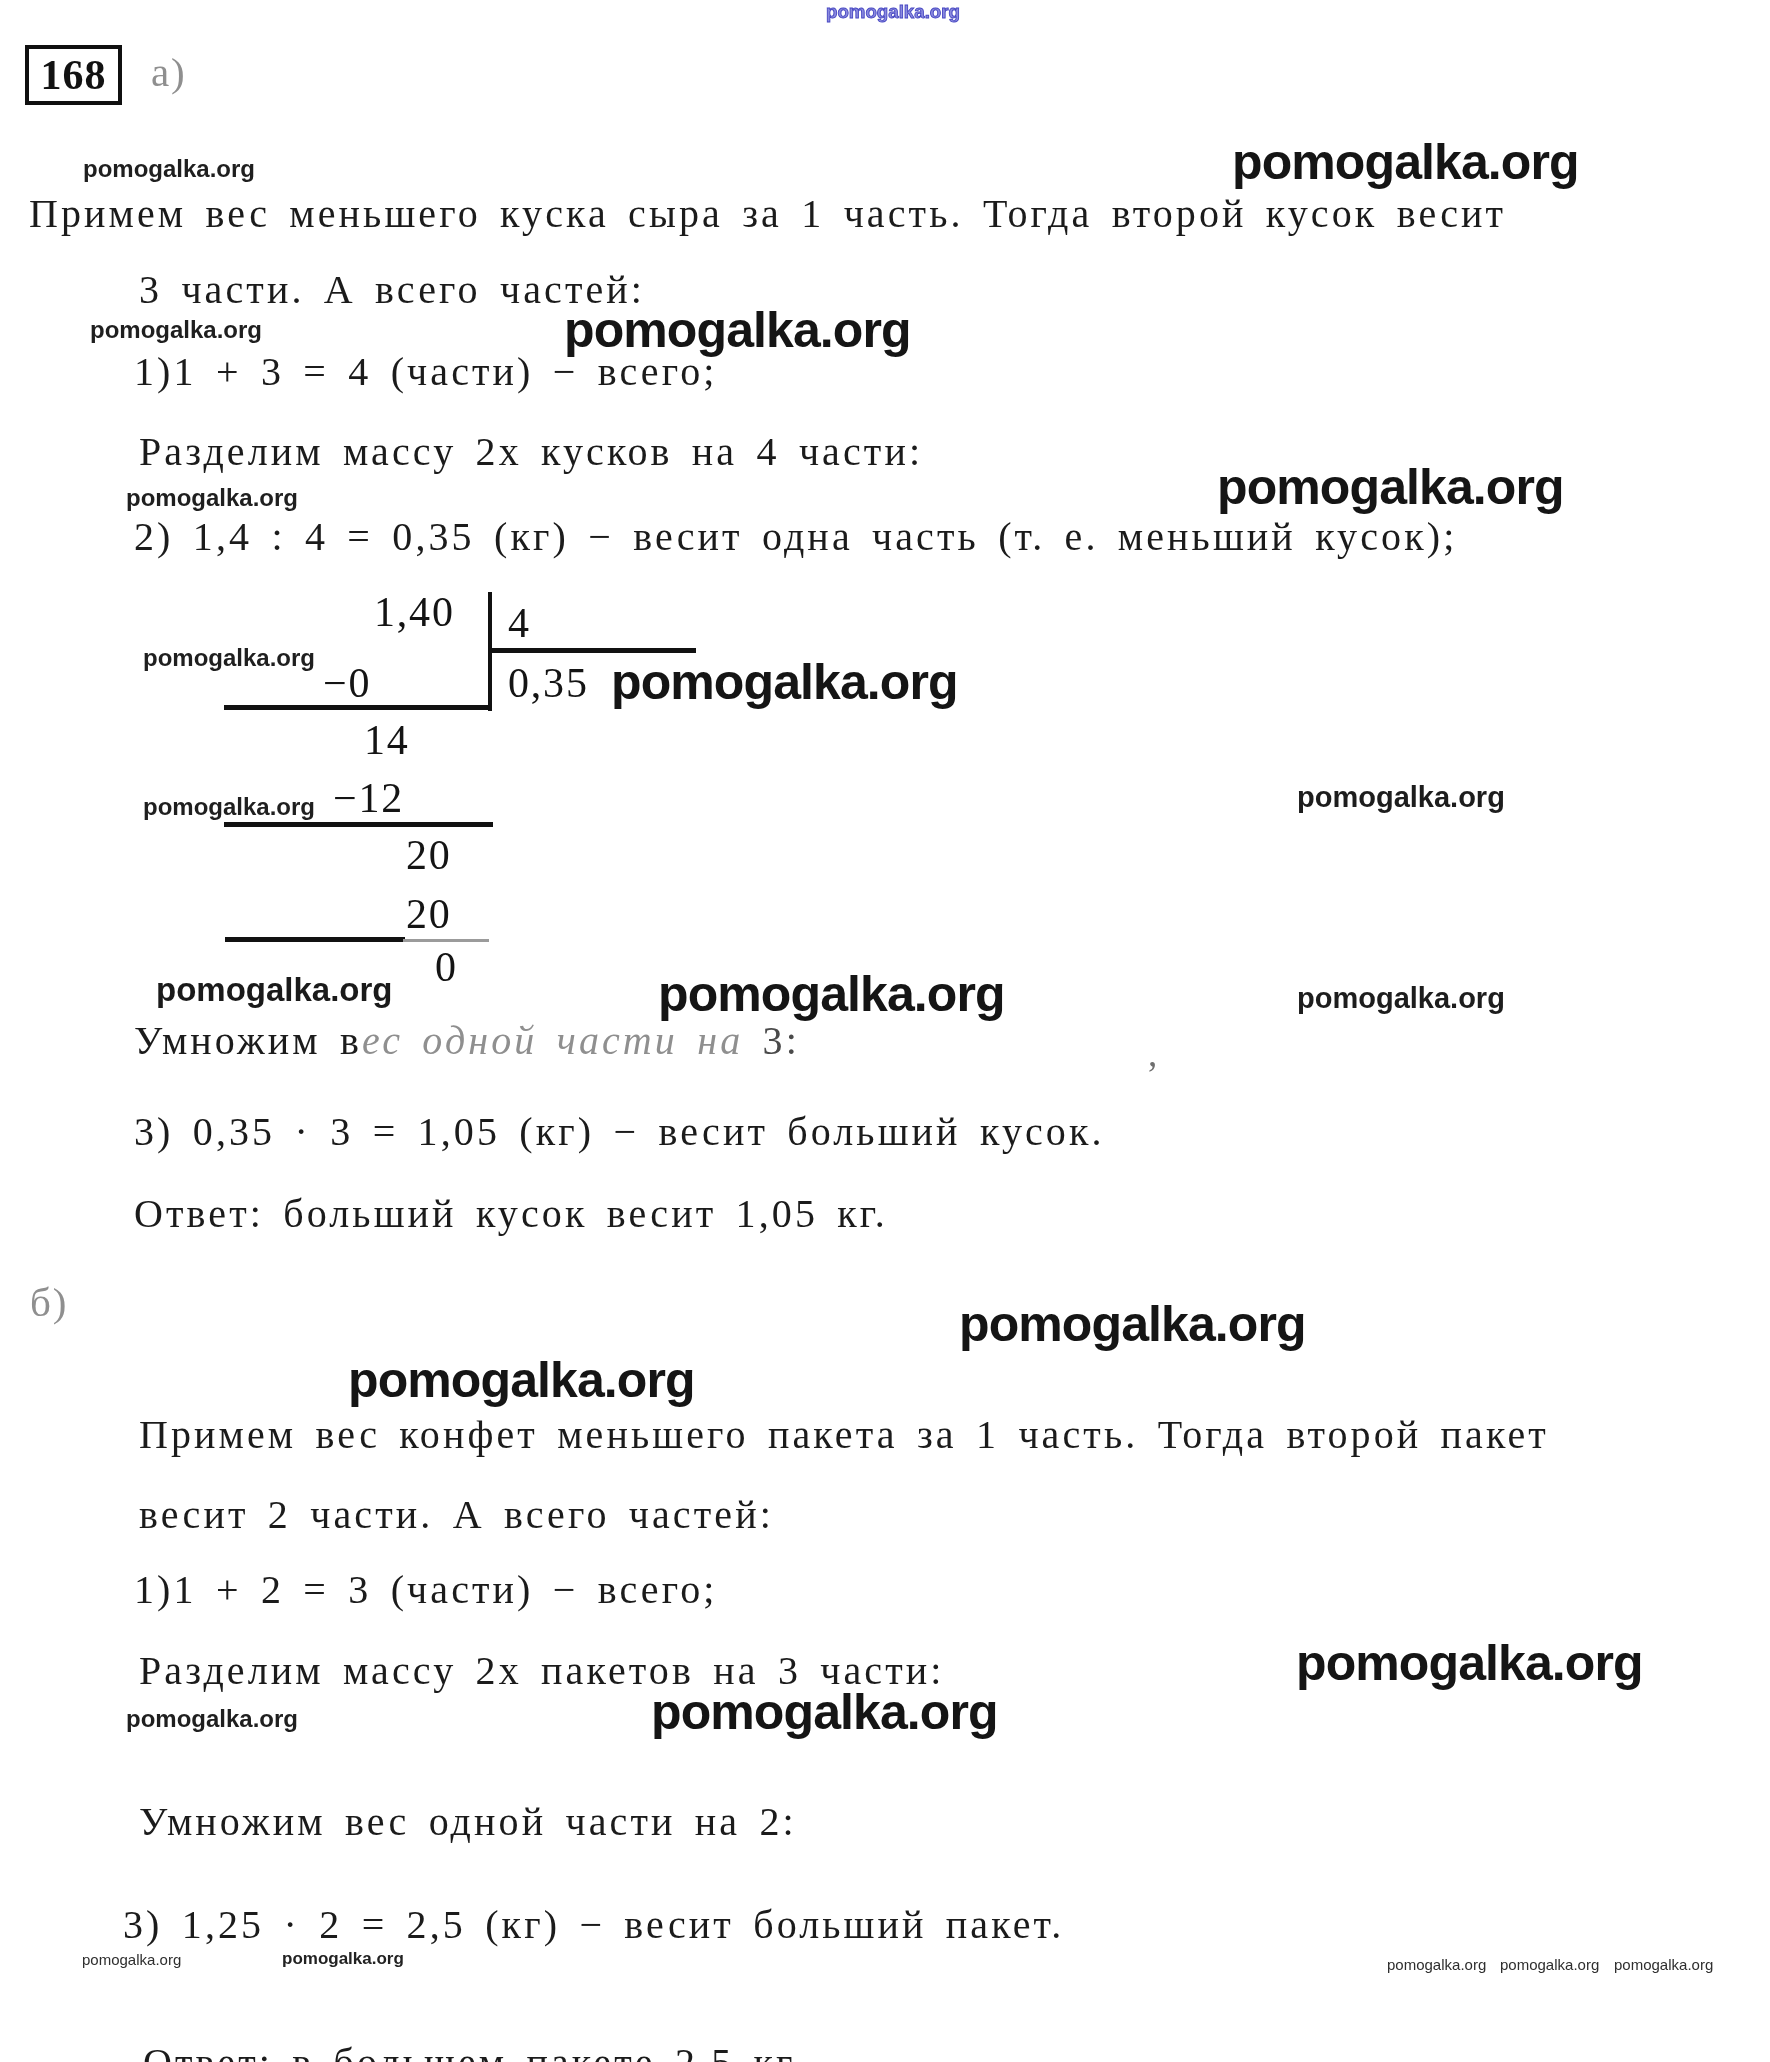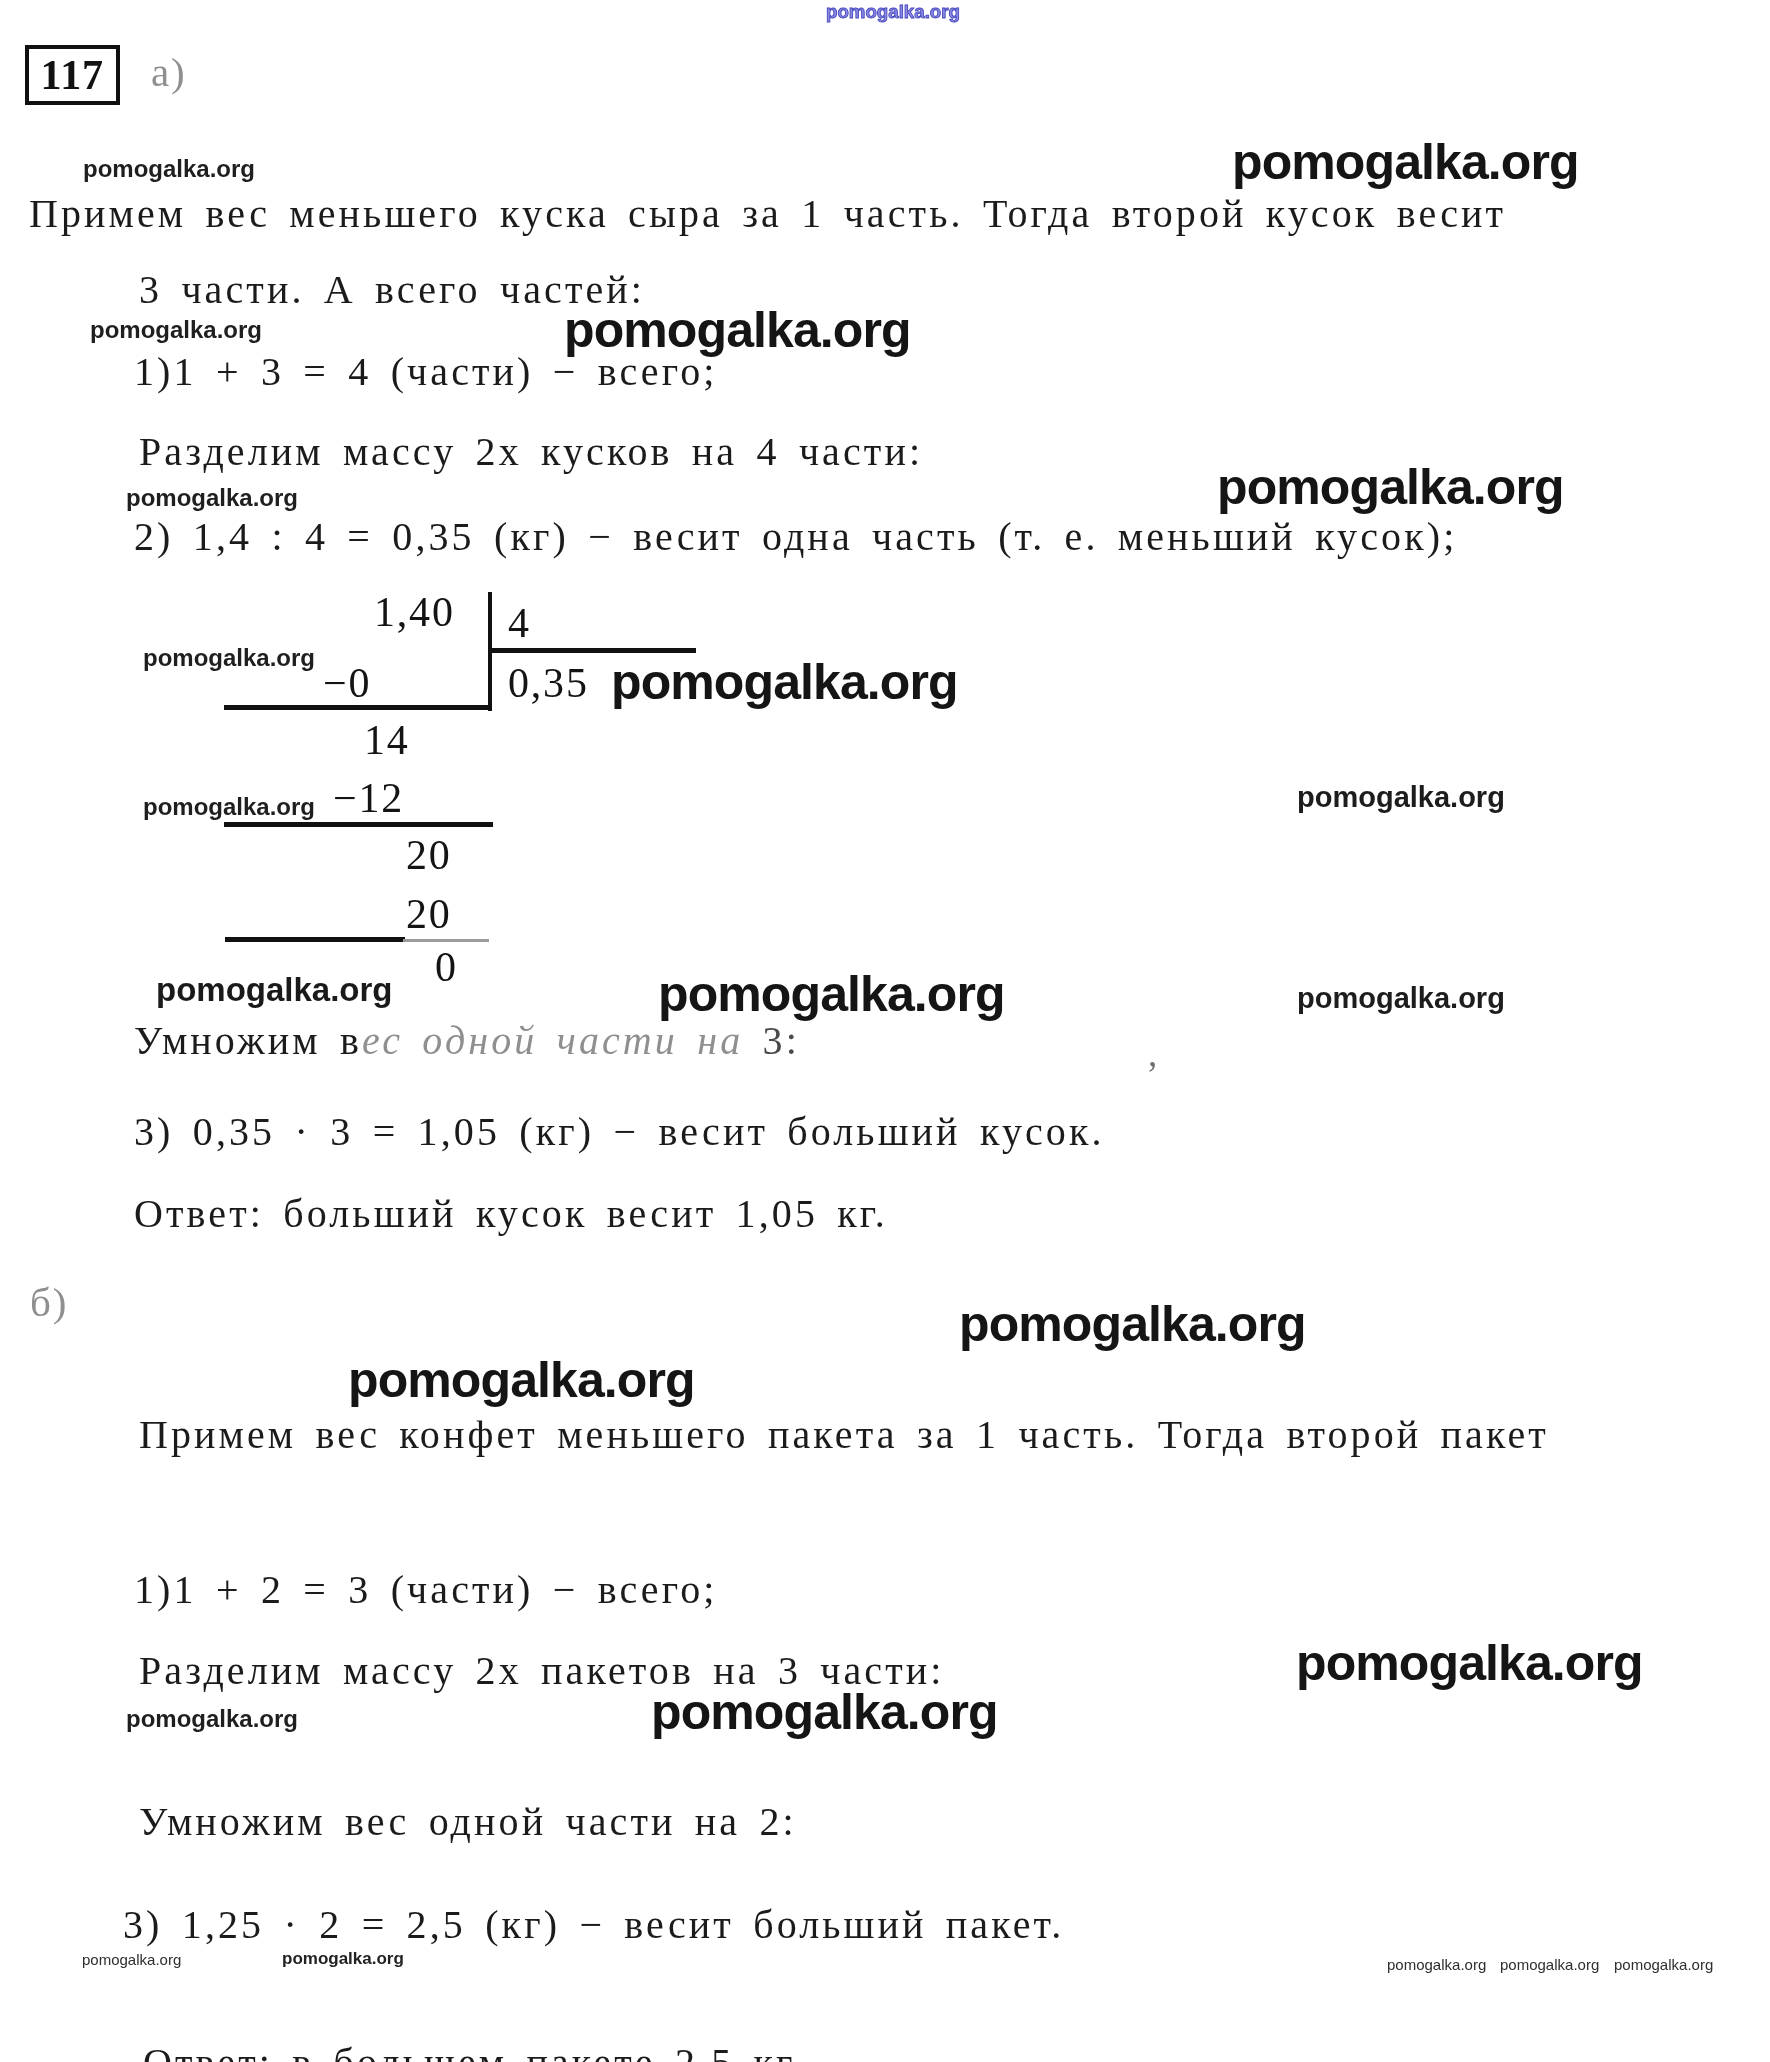--- a/index.html
+++ b/index.html
@@ -21,21 +21,21 @@
   .comma{font-family:"Liberation Serif",serif;font-size:37px;color:#6f6f6f;}
   .rule{position:absolute;}
   #numbox{position:absolute;left:25px;top:45px;border:4.5px solid #101010;padding:0 11.6px;
           font-family:"Liberation Serif",serif;font-size:42px;font-weight:700;color:#121212;
           line-height:52px;letter-spacing:0.9px;}
 </style>
 </head>
 <body>
 
 <div id="page">
-  <div id="numbox">117</div>
+  <div id="numbox">168</div>
   <div class="t glabel" style="left:151px;top:50px;">а)</div>
   <div class="t glabel" style="left:30px;top:1280px;">б)</div>
 <div class="t wm-blue" style="left: 826px; top: 1.8px;">pomogalka.org</div>
     <div class="t wm-s" style="left: 83px; top: 156px;">pomogalka.org</div>
     <div class="t wm-b" style="left: 1232px; top: 135px;">pomogalka.org</div>
     <div class="t main" style="left: 29px; top: 192px;">Примем вес меньшего куска сыра за 1 часть. Тогда второй кусок весит</div>
     <div class="t main" style="left: 139px; top: 268px;">3 части. А всего частей:</div>
     <div class="t wm-s" style="left: 90px; top: 317px;">pomogalka.org</div>
     <div class="t wm-b" style="left: 564px; top: 303px;">pomogalka.org</div>
     <div class="t main" style="left: 134px; top: 350px;">1)1 + 3 = 4 (части) − всего;</div>
@@ -59,20 +59,21 @@
     <div class="t wm-bb" style="left: 156px; top: 972px;">pomogalka.org</div>
     <div class="t wm-b" style="left: 658px; top: 967px;">pomogalka.org</div>
     <div class="t wm-m" style="left: 1297px; top: 983px;">pomogalka.org</div>
     <div class="t main" style="left: 134px; top: 1019px;"><span style="color: rgb(27, 27, 27); margin-top: 33px;">Умножим в</span><span style="color: rgb(143, 143, 143); font-style: italic;">ес одной части на</span><span style="color: rgb(74, 74, 74);"> 3:</span></div>
     <div class="t comma" style="left: 1148px; top: 1034px;">,</div>
     <div class="t main" style="left: 134px; top: 1110px;">3) 0,35 · 3 = 1,05 (кг) − весит больший кусок.</div>
     <div class="t main" style="left: 134px; top: 1192px;">Ответ: больший кусок весит 1,05 кг.</div>
     <div class="t wm-b" style="left: 959px; top: 1297px;">pomogalka.org</div>
     <div class="t wm-b" style="left: 348px; top: 1353px;">pomogalka.org</div>
     <div class="t main" style="left: 139px; top: 1413px;">Примем вес конфет меньшего пакета за 1 часть. Тогда второй пакет</div>
+    <div class="t main" style="left: 139px; top: 1493px;">весит 2 части. А всего частей:</div>
     <div class="t main" style="left: 134px; top: 1568px;">1)1 + 2 = 3 (части) − всего;</div>
     <div class="t wm-b" style="left: 1296px; top: 1636px;">pomogalka.org</div>
     <div class="t main" style="left: 139px; top: 1649px;">Разделим массу 2х пакетов на 3 части:</div>
     <div class="t wm-s" style="left: 126px; top: 1706px;">pomogalka.org</div>
     <div class="t wm-b" style="left: 651px; top: 1685px;">pomogalka.org</div>
     <div class="t main" style="left: 139px; top: 1800px;">Умножим вес одной части на 2:</div>
     <div class="t main" style="left: 123px; top: 1903px;">3) 1,25 · 2 = 2,5 (кг) − весит больший пакет.</div>
     <div class="t wm-t" style="left: 82px; top: 1952px;">pomogalka.org</div>
     <div class="t wm-tb" style="left: 282px; top: 1950px;">pomogalka.org</div>
     <div class="t wm-t" style="left: 1387px; top: 1957px;">pomogalka.org</div>

